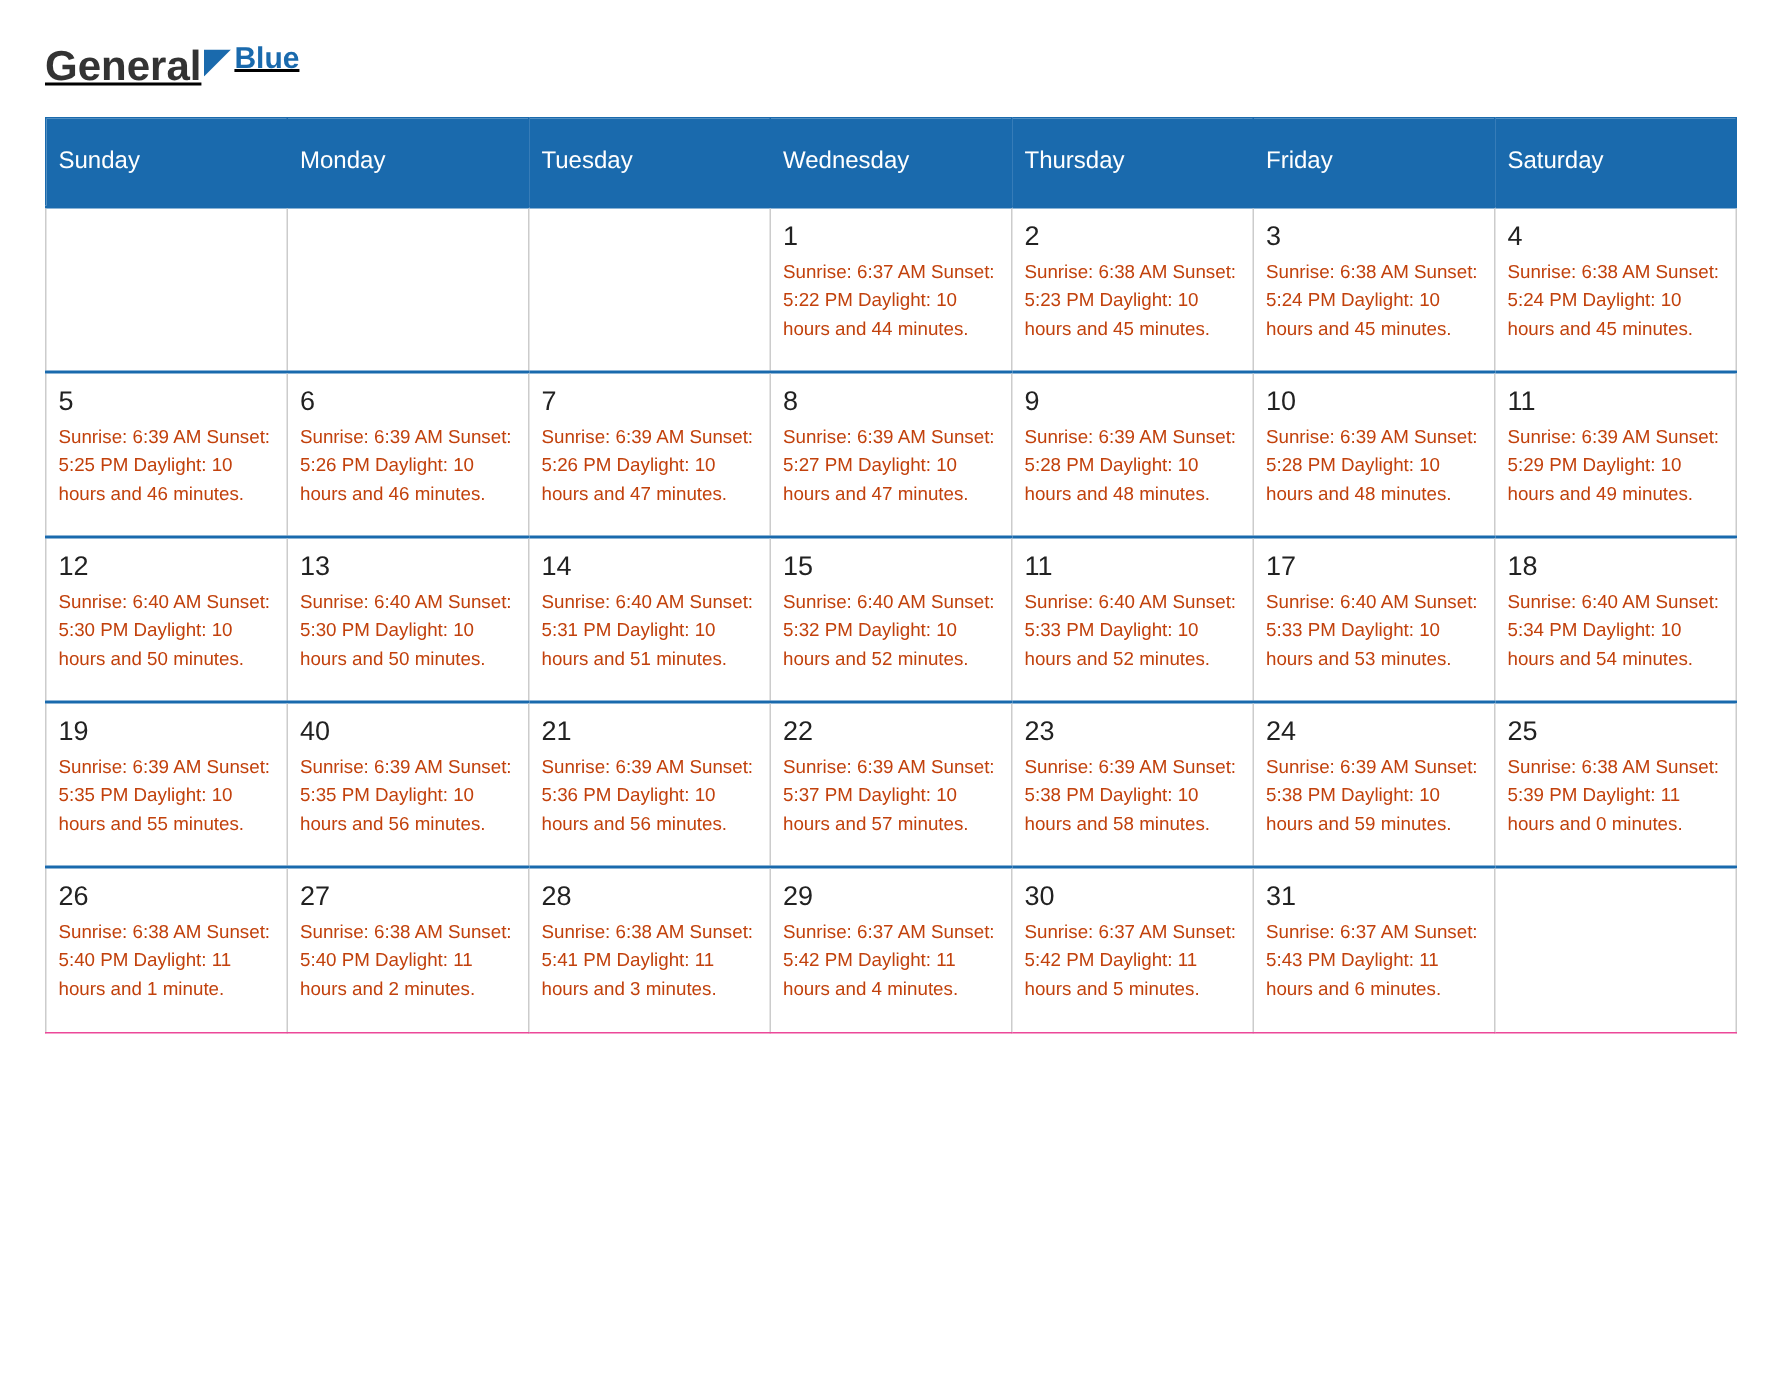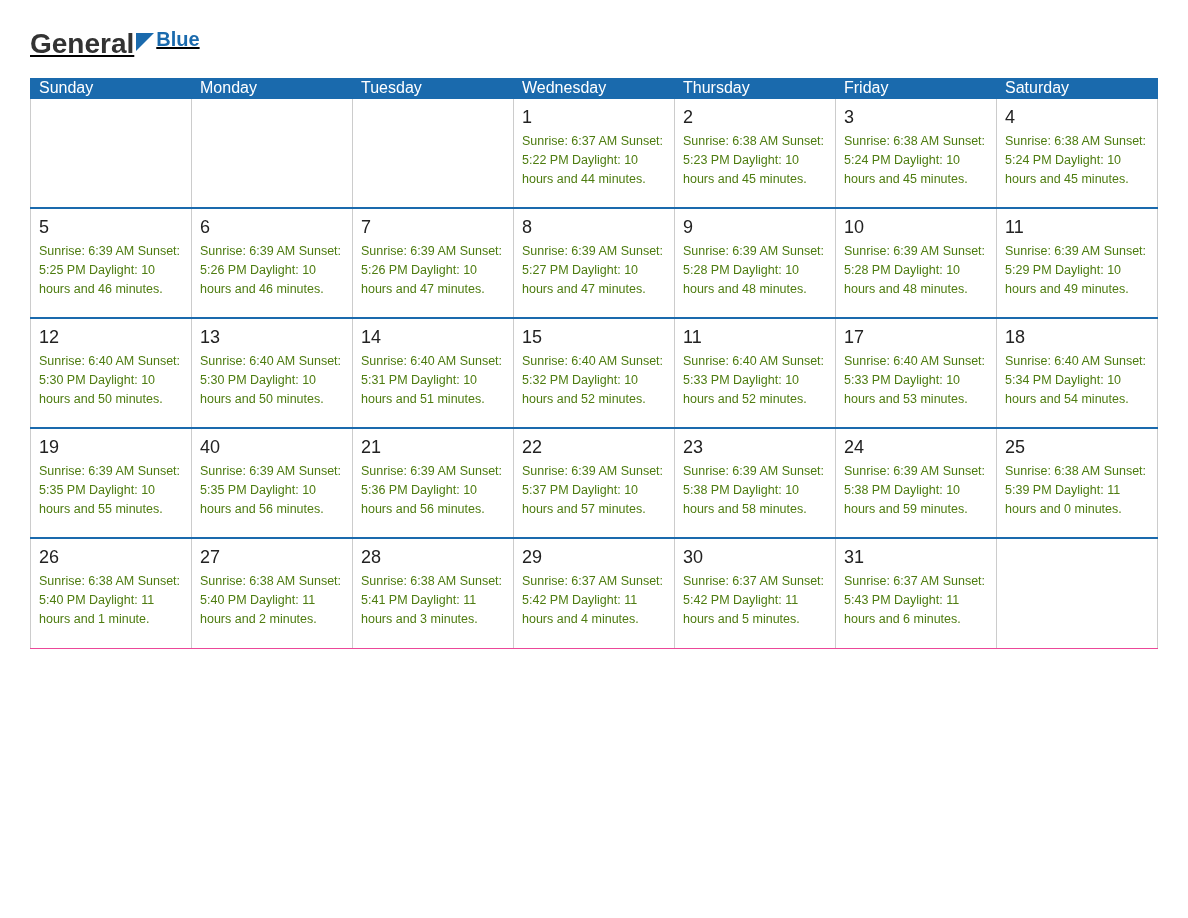--- a/index.html
+++ b/index.html
@@ -53,21 +53,21 @@
     table {
       width: 100%;
       border-collapse: collapse;
       table-layout: fixed;
     }
     thead tr th {
       background-color: #1a6aad;
       color: #fff;
       font-size: 16px;
       font-weight: normal;
-      padding: 0 8px;
+      padding: 20px 8px;
       text-align: left;
       border: 1px solid #1a6aad;
     }
     tbody tr td {
       vertical-align: top;
       padding: 8px 8px;
       border: 1px solid #ccc;
       border-top: 2px solid #1a6aad;
       font-size: 13px;
       color: #333;
@@ -76,21 +76,21 @@
     .day-num {
       font-size: 18px;
       font-weight: normal;
       color: #222;
       display: block;
       margin-bottom: 4px;
     }
     .day-info {
       font-size: 12.5px;
       line-height: 1.5;
-      color: #4d7c0f;
+      color: #c2410c;
     }
     tbody tr td:first-child {
       border-left: 1px solid #ccc;
     }
     tbody tr td:last-child {
       border-right: 1px solid #ccc;
     }
     tbody tr:last-child td {
       border-bottom: 1px solid #ec4899;
     }

